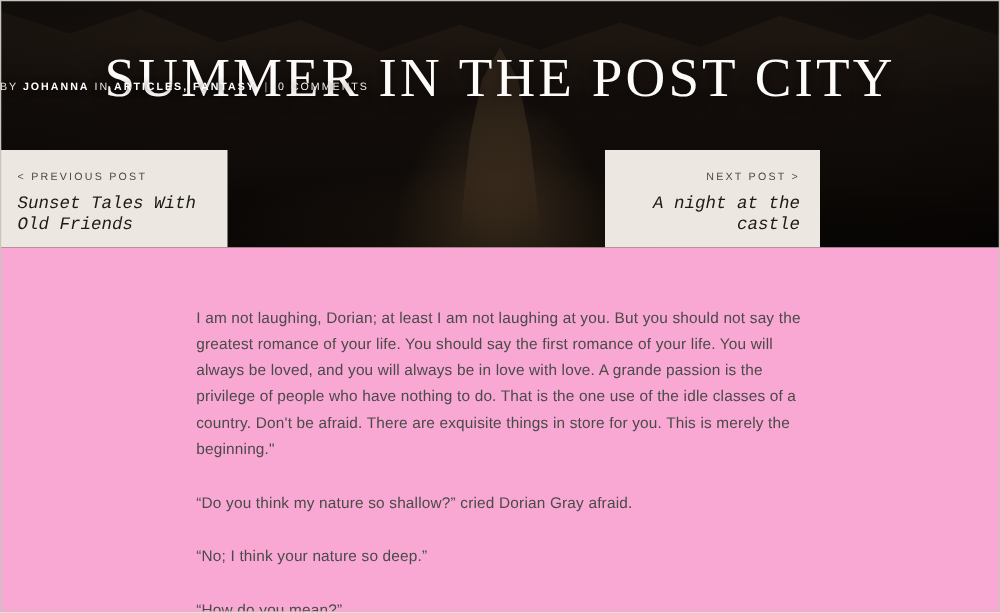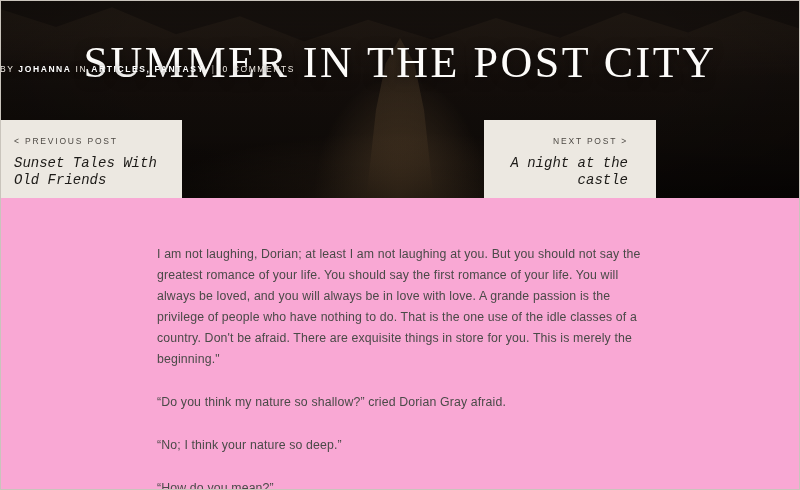--- a/index.html
+++ b/index.html
@@ -108,21 +108,21 @@
     justify-content: space-between;
     pointer-events: none;
   }
   .navbox {
     width: 182px;
     height: 78px;
     background: #ece8e1;
     padding: 16px 14px 0 14px;
     pointer-events: auto;
   }
-  .navbox.right { width: 172px; text-align: right; padding-right: 28px; }
+  .navbox.right { width: 172px; text-align: right; padding-right: 16px; }
   .nav-kicker {
     font-size: 8.5px;
     letter-spacing: 1.8px;
     text-transform: uppercase;
     color: #4d4944;
     margin-bottom: 9px;
   }
   .nav-title {
     font-family: Liberation Mono, monospace;
     font-style: italic;

